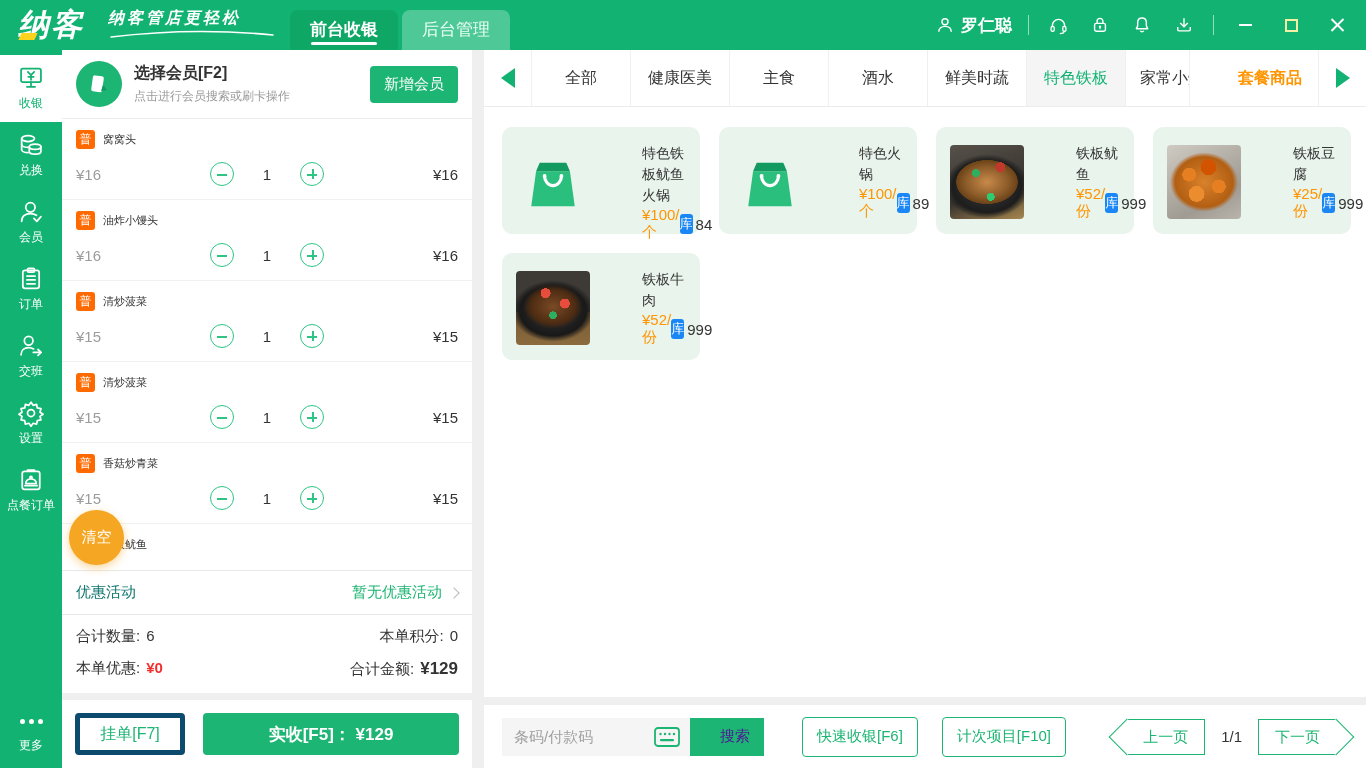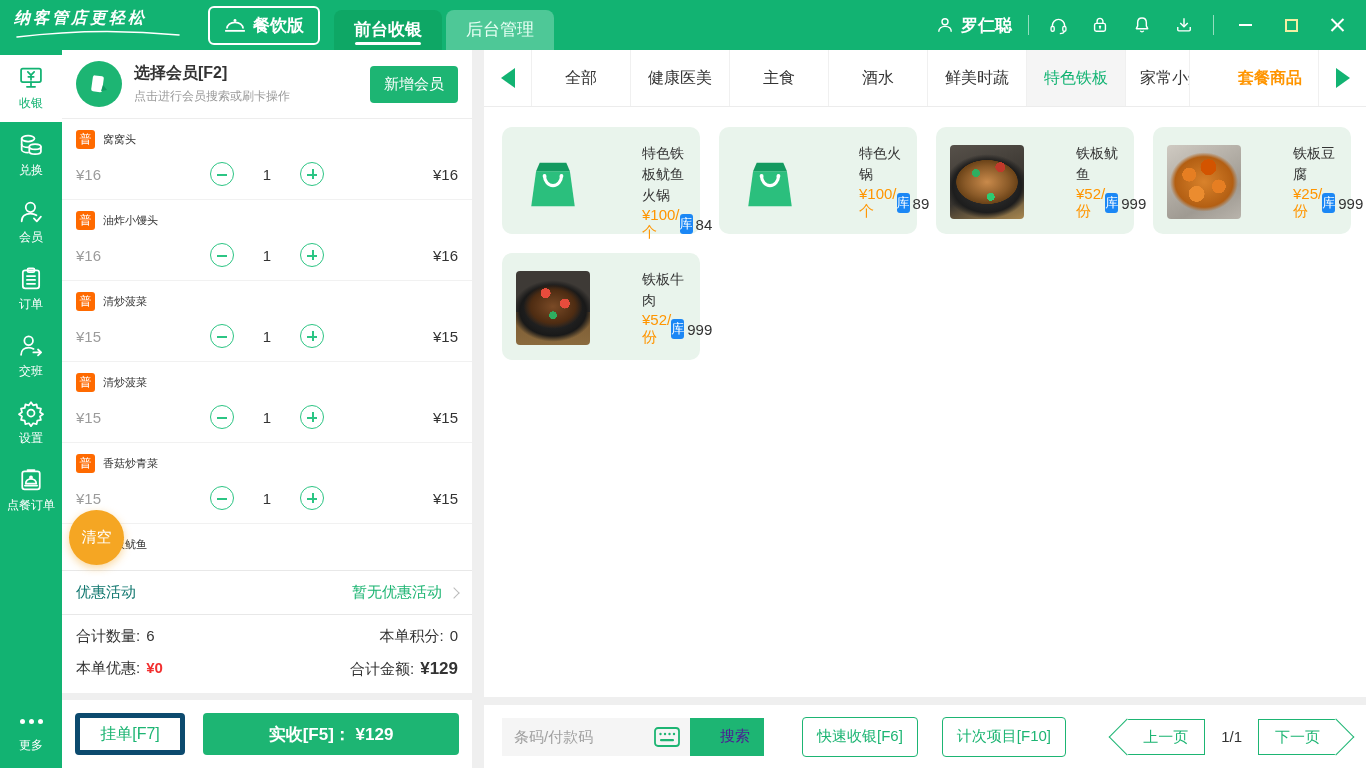--- a/index.html
+++ b/index.html
@@ -150,33 +150,31 @@
   .pg-next::after { content:""; position:absolute; right:-13px; top:4.5px; width:25px; height:25px; transform:rotate(45deg); border-top:1px solid #1db573; border-right:1px solid #1db573; background:#fff; }
   .pg-label { position:relative; z-index:1; }
   .page-ind { font-size:15px; color:#333; }
 </style>
 </head>
 <body>
 
 <div class="app">
 
   <div class="topbar">
+    <div class="logo-wrap">
+      <div class="logo">
+        <span class="logo-accent"></span>
+        <span>纳客</span>
+      </div>
+    </div>
     <div class="slogan-wrap">
       <span class="slogan">纳客管店更轻松</span>
       <svg class="slogan-swoosh" width="168" height="9">
           <path d="M3 7 Q84 -3 165 5" stroke="#fff" stroke-width="1.6" fill="none" stroke-linecap="round"></path>
         </svg>
-    </div>
-    <div class="edition-btn">
-      <svg width="22" height="18" viewBox="0 0 24 20">
-          <path d="M3 14 a9 7 0 0 1 18 0" fill="none" stroke="#fff" stroke-width="2"></path>
-          <circle cx="12" cy="5" r="1.6" fill="#fff"></circle>
-          <line x1="1" y1="16.5" x2="23" y2="16.5" stroke="#fff" stroke-width="2"></line>
-        </svg>
-      <span>餐饮版</span>
     </div>
     <div class="bar-tabs">
 
         <div class="bar-tab active"><span>前台收银</span></div>
 
         <div class="bar-tab"><span>后台管理</span></div>
       </div>
     <div class="topbar-right">
       <div class="user-chip">
         <svg width="20" height="20" viewBox="0 0 24 24">

